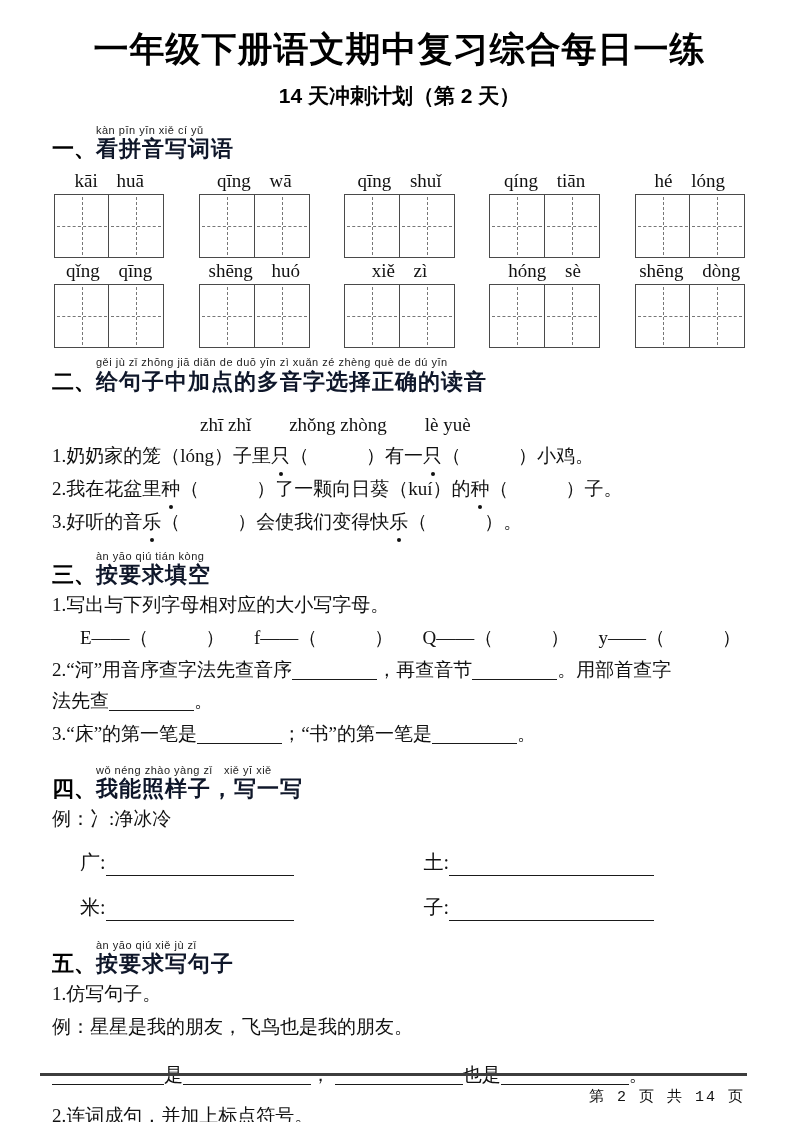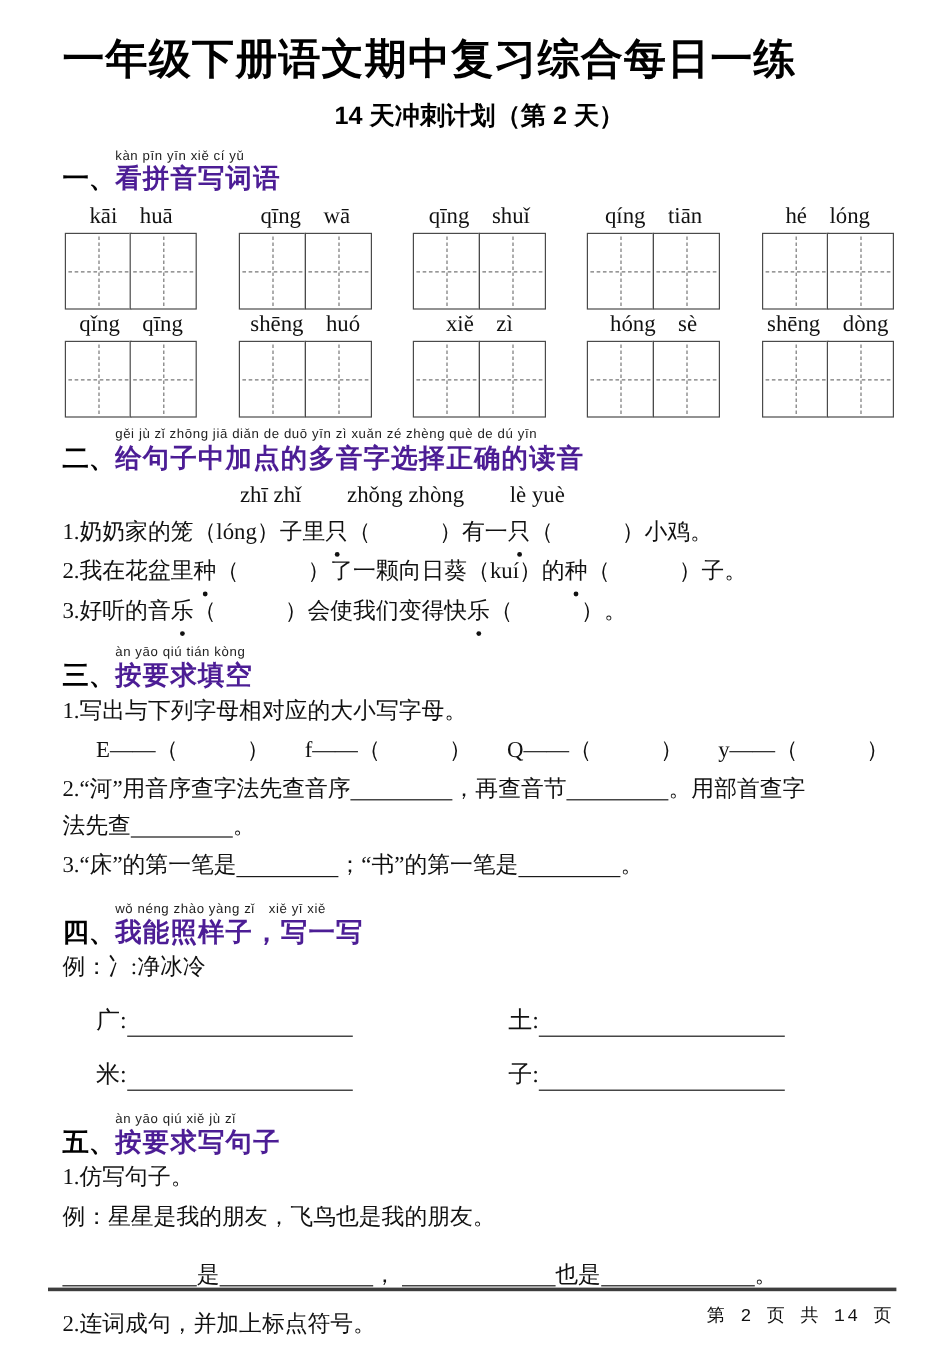--- a/index.html
+++ b/index.html
@@ -12,21 +12,21 @@
     font-size:19px;
     overflow:hidden;
   }
   .page { padding:26px 46px 0 52px; }
 
   
   .main-title {
     font-family:"Liberation Sans","DejaVu Sans",sans-serif;
     font-weight:900;
     font-size:35px;
-    text-align:left;
+    text-align:center;
     letter-spacing:1px;
     color:#000;
   }
   .sub-title {
     font-family:"Liberation Sans","DejaVu Sans",sans-serif;
     font-weight:900;
     font-size:21px;
     text-align:center;
     margin-top:9px;
     color:#000;
@@ -39,21 +39,21 @@
     font-weight:900; font-size:22px; color:#000; line-height:1.2;
   }
   .sec-title-wrap { display:inline-flex; flex-direction:column; align-items:flex-start; }
   .sec-ruby {
     font-family:"Liberation Sans","DejaVu Sans",sans-serif;
     font-size:11px; color:#222; line-height:1.1; letter-spacing:0.5px;
     white-space:nowrap;
   }
   .sec-title {
     font-family:"Liberation Sans","DejaVu Sans",sans-serif;
-    font-weight:900; font-size:22px; color:#4c1d95; line-height:1.2;
+    font-weight:900; font-size:22px; color:#0f172a; line-height:1.2;
     letter-spacing:1px;
   }
 
   
   .pinyin-grid { display:flex; justify-content:space-between; margin-top:6px; padding:0 2px; }
   .pz-col { display:flex; flex-direction:column; align-items:center; }
   .pz-label {
     font-size:19px; height:26px; line-height:26px; text-align:center;
     white-space:nowrap; word-spacing:14px;
   }
@@ -62,21 +62,21 @@
     width:56px; height:64px;
     border:1.6px solid #4a4a4a;
     position:relative; background:#fff;
   }
   .tzg + .tzg { margin-left:-1.6px; }
   .tzg .vd { position:absolute; left:50%; top:2px; bottom:2px; border-left:1.5px dashed #777; }
   .tzg .hd { position:absolute; top:50%; left:2px; right:2px; border-top:1.5px dashed #777; }
 
   
   .line { line-height:1.62; margin-top:2px; }
-  .options-line { margin:4px 0 0 148px; line-height:1.5; }
+  .options-line { margin:16px 0 0 148px; line-height:1.5; }
 
   
   .dotc { position:relative; display:inline-block; }
   .dotc::after {
     content:""; position:absolute; left:50%; margin-left:-2px; bottom:-4px;
     width:4px; height:4px; background:#111; border-radius:50%;
   }
 
   
   .blank {

